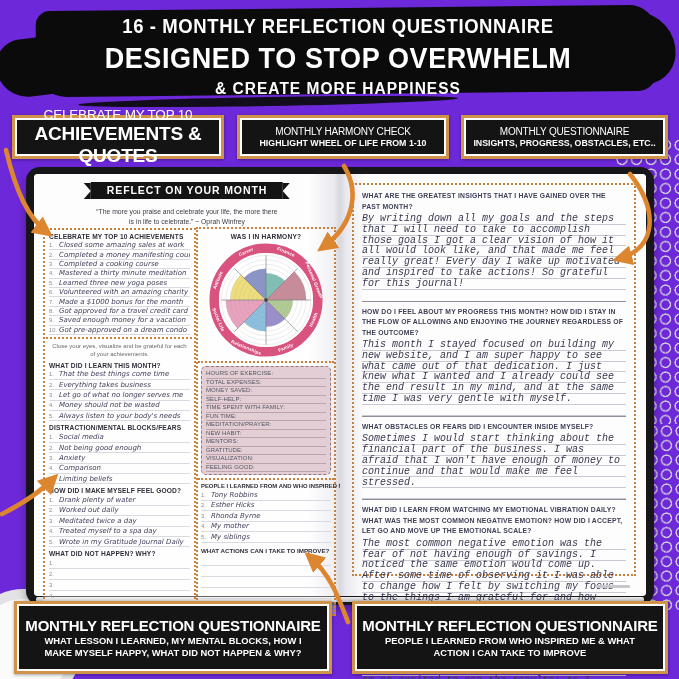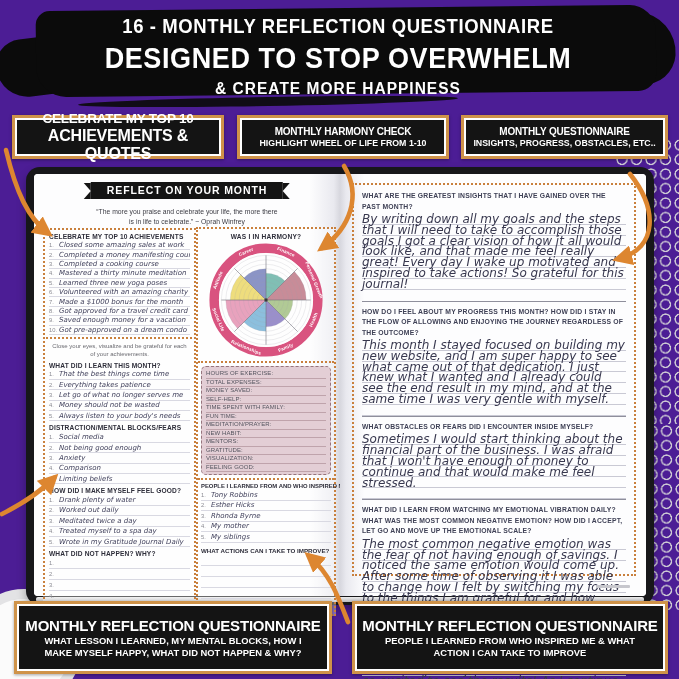--- a/index.html
+++ b/index.html
@@ -1,16 +1,16 @@
 <!DOCTYPE html>
 <html><head>
 <meta charset="utf-8">
 <style>
   html,body{margin:0;padding:0;}
-  .canvas{position:relative;width:679px;height:679px;overflow:hidden;background:#4c1d95;
+  .canvas{position:relative;width:679px;height:679px;overflow:hidden;background:#6d28d9;
           font-family:"Liberation Sans",sans-serif;}
   
   .honey{position:absolute;z-index:0;background-image:radial-gradient(circle at 7px 7px,transparent 4.1px,#d6d6d8 4.4px 5.4px,transparent 5.8px);background-size:14.5px 14.5px;}
   .honey.h1{right:0;top:138px;width:64px;height:286px;}
   .honey.h2{right:0;top:424px;width:34px;height:186px;}
   .circle-deco{position:absolute;z-index:0;left:-34px;bottom:-26px;width:96px;height:96px;border-radius:50%;background:#fbfbfb;border:10px solid #e3e3e5;}
   
   .banner{position:absolute;left:8px;top:2px;width:660px;height:104px;z-index:2;}
   .banner .blob{position:absolute;background:#0b0b0b;}
   .blob-main{left:28px;top:6px;right:12px;bottom:12px;border-radius:14px 26px 18px 30px;transform:rotate(-0.6deg);}
@@ -21,23 +21,23 @@
   .bl1{font-size:18.5px;font-weight:bold;letter-spacing:.6px;}
   .bl2{font-size:27px;font-weight:bold;letter-spacing:.6px;margin-top:2px;}
   .bl3{font-size:15.5px;font-weight:bold;letter-spacing:1px;margin-top:2px;}
   
   .callout{position:absolute;z-index:5;background:#141414;border:3px solid #cf9349;
            box-shadow:inset 0 0 0 2px #ffffff,0 1px 3px rgba(0,0,0,.35);
            color:#fff;text-align:center;display:flex;flex-direction:column;justify-content:center;gap:1px;box-sizing:border-box;}
   .co1{left:12px;top:115px;width:212px;height:44px;}
   .co2{left:237px;top:115px;width:212px;height:44px;}
   .co3{left:461px;top:115px;width:207px;height:44px;}
-  .co-l1{font-size:13.5px;font-weight:bold;letter-spacing:-.2px;text-align:center;}
+  .co-l1{font-size:13.5px;font-weight:normal;letter-spacing:-.2px;text-align:center;}
   .co-l1.sm{font-size:10px;}
-  .co-l2{font-size:16px;font-weight:bold;letter-spacing:-.2px;}
+  .co-l2{font-size:19px;font-weight:bold;letter-spacing:-.2px;}
   .co-l2.sm{font-size:8.8px;font-weight:bold;letter-spacing:0;}
   .co4{left:14px;top:601px;width:318px;height:73px;}
   .co5{left:352px;top:601px;width:316px;height:73px;}
   .co-b1{font-size:15px;font-weight:bold;letter-spacing:-.2px;}
   .co-b2{font-size:9.4px;font-weight:bold;line-height:12px;padding:0 16px;}
   
   .journal{position:absolute;left:26px;top:167px;width:628px;height:438px;z-index:1;
            background:#17171a;border-radius:14px;box-shadow:0 5px 10px rgba(0,0,0,.3);}
   .book-bottom{position:absolute;left:10px;right:10px;bottom:3px;height:5px;background:linear-gradient(#ececec,#b9b9bd);border-radius:2px;}
   .pages{position:absolute;left:8px;top:7px;right:8px;bottom:9px;background:#fff;border-radius:4px;display:flex;}
@@ -72,22 +72,22 @@
   .statsbox{background:#e3ced5;border:1px dashed #96757d;border-radius:5px;padding:3px 4px 2px;}
   .stat-row{font-size:6px;color:#54545e;height:7.5px;border-bottom:.6px solid #bfa3ab;letter-spacing:.1px;overflow:hidden;}
   .people-h{font-size:5.9px;font-weight:bold;color:#2e2e3a;margin:2px 0 1px;white-space:nowrap;}
   .colR .nrow{height:9.5px;}
   .actions-h{font-size:6.2px;font-weight:bold;color:#2e2e3a;margin:4px 0 1px;white-space:nowrap;}
   .blank-row{height:10px;border-bottom:.7px solid #d9d9e2;}
   
   .qa-box{position:absolute;left:12px;right:10px;top:9px;bottom:20px;border:2px dotted #c9803d;padding:6px 8px;box-sizing:border-box;}
   .qa+.qa{border-top:1px solid #8f8f9c;padding-top:5px;}
   .qa .q{font-size:6.8px;font-weight:bold;color:#3f4156;line-height:10.5px;letter-spacing:.2px;margin-bottom:2px;}
-  .qa .a{font-size:12px;line-height:10.8px;color:#38384f;
-         background:repeating-linear-gradient(to bottom,transparent 0 9.9px,#c9c9d4 9.9px 10.8px);}
+  .qa .a{font-size:10px;line-height:10.8px;color:#38384f;
+         background:repeating-linear-gradient(to bottom,transparent 0 9.9px,#c9c9d4 9.9px 10.8px);font-family:Liberation Mono, monospace;}
   .qa.pad .a{padding-bottom:11px;}
   .footer-mark{position:absolute;right:16px;bottom:8px;width:34px;height:3px;background:#c7c7cd;border-radius:1px;}
   
   .arrows{position:absolute;inset:0;z-index:6;pointer-events:none;}
 </style>
 </head>
 <body>
 
 <div class="canvas">
 
@@ -196,21 +196,21 @@
             <div class="sec-h">WHAT DID I LEARN THIS MONTH?</div>
             <div>
 
                 <div class="nrow">
                   <span class="num">1.</span>
                   <span class="txt hw">That the best things come time</span>
                 </div>
 
                 <div class="nrow">
                   <span class="num">2.</span>
-                  <span class="txt hw">Everything takes patience</span>
+                  <span class="txt hw">Everything takes business</span>
                 </div>
 
                 <div class="nrow">
                   <span class="num">3.</span>
                   <span class="txt hw">Let go of what no longer serves me</span>
                 </div>
 
                 <div class="nrow">
                   <span class="num">4.</span>
                   <span class="txt hw">Money should not be wasted</span>

